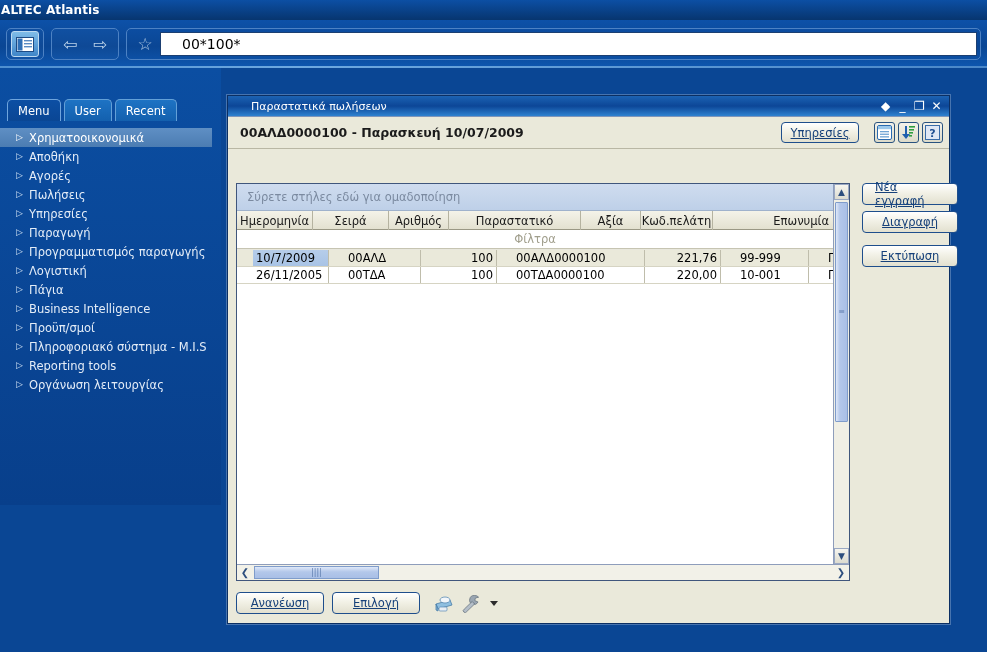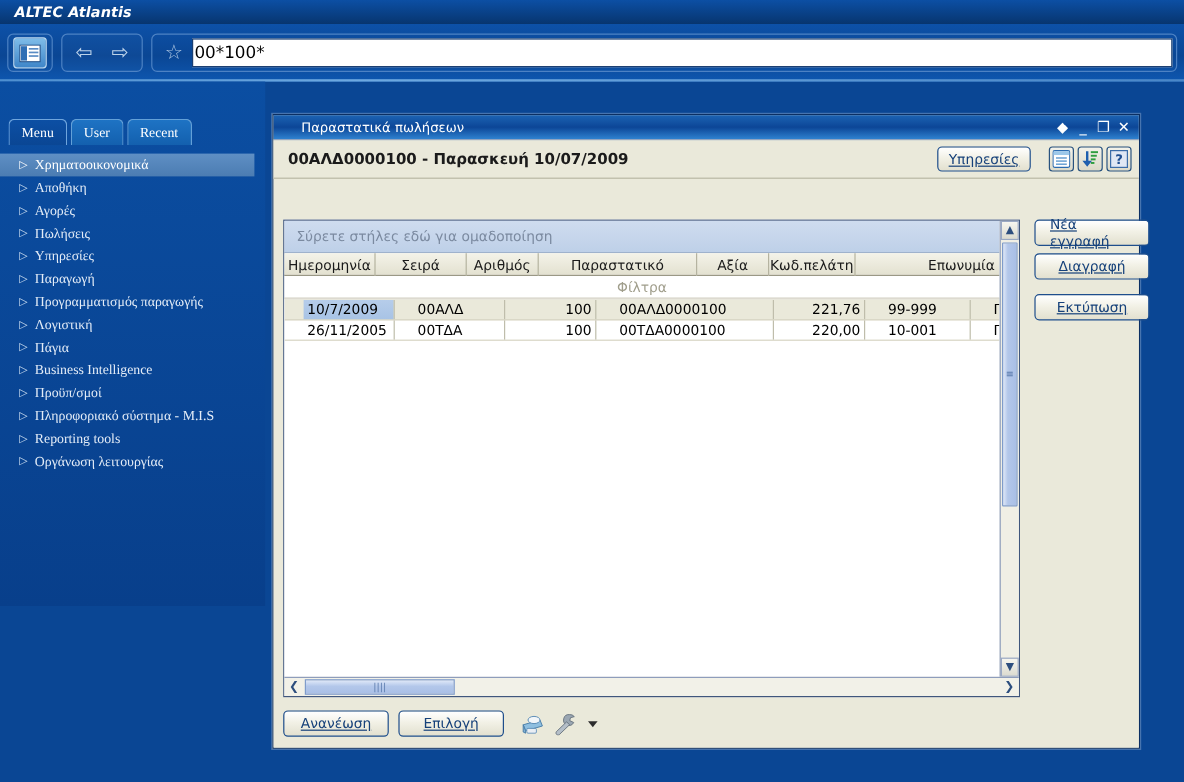--- a/index.html
+++ b/index.html
@@ -15,23 +15,22 @@
     position: relative;
   }
 
   
   #app-titlebar {
     position: absolute; left: 0; top: 0; width: 987px; height: 20px;
     background: linear-gradient(180deg, #0c4fa4 0%, #07356f 100%);
     color: #ffffff;
     font-size: 12px; font-weight: bold;
     display: flex; align-items: center;
-    padding-left: 12px;
+    padding-left: 1px;
     letter-spacing: 0.1px;
-    font-style: italic;
   }
 
   
   #app-toolbar {
     position: absolute; left: 0; top: 20px; width: 987px; height: 48px;
     background: linear-gradient(180deg, #0d51a8 0%, #0a4694 55%, #0e57b0 100%);
     display: flex; align-items: center;
     padding: 0 6px;
   }
   .tb-group {
@@ -61,33 +60,32 @@
     display: flex; align-items: center;
     border: 1px solid #4d82c4; border-radius: 5px;
     padding: 0 3px;
   }
   #search-input {
     flex: 1; height: 24px;
     border: 1px solid #1b3f72;
     background: #ffffff;
     color: #000; font-size: 14px;
     font-family: "DejaVu Sans", sans-serif;
-    padding: 0 1px;
+    padding: 0 21px;
     outline: none;
   }
   #toolbar-underline {
     position: absolute; left: 0; top: 66px; width: 987px; height: 2px;
     background: linear-gradient(90deg,#4e8fd0 0%, #6ea9e0 30%, #4a87c8 100%);
   }
 
   
   #sidebar {
     position: absolute; left: 0; top: 68px; width: 221px; height: 437px;
     background: linear-gradient(180deg,#0b4ea2 0%, #083f8b 100%);
-    font-family: Liberation Serif, serif;
   }
   #sidebar-tabs {
     position: absolute; left: 7px; top: 31px;
     display: flex; align-items: flex-end;
   }
   .side-tab {
     height: 22px;
     padding: 0 10px;
     display: flex; align-items: center;
     font-size: 11.5px;

